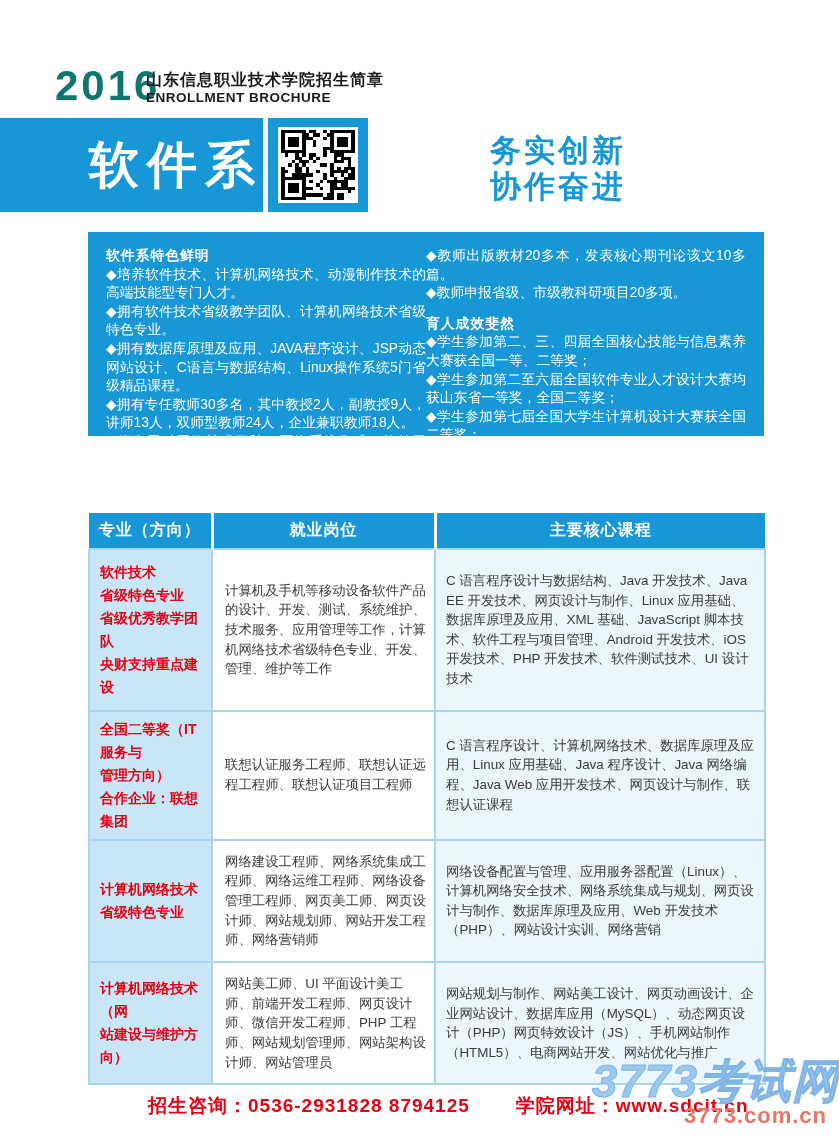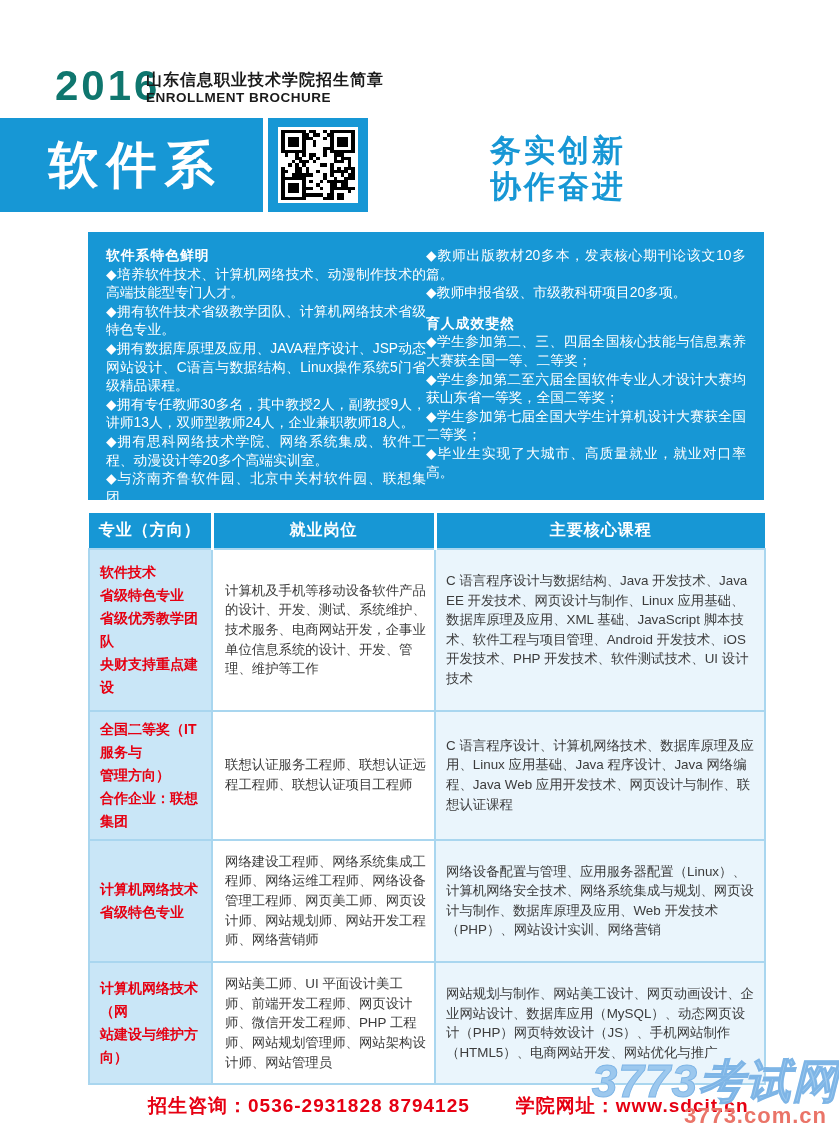--- a/index.html
+++ b/index.html
@@ -8,30 +8,30 @@
 
   
   .hdr-year{position:absolute;left:55px;top:64px;font-size:42px;font-weight:900;color:#0f766e;letter-spacing:3px;line-height:44px;}
   .hdr-titles{position:absolute;left:146px;top:70px;color:#1a1a1a;}
   .hdr-cn{font-size:16px;font-weight:bold;letter-spacing:1px;line-height:19px;}
   .hdr-en{font-size:13.5px;font-weight:bold;line-height:17px;letter-spacing:.5px;}
   .hdr-badge{position:absolute;left:337px;top:78px;font-size:21px;font-weight:900;color:#111;}
   .hdr-badge .ch{display:inline-block;margin:0 4px;padding-bottom:5px;border-bottom:3px solid #1797d5;}
 
   
-  .dept-box{position:absolute;left:0;top:118px;width:263px;height:94px;background:#1797d5;display:flex;align-items:center;justify-content:center;}
+  .dept-box{position:absolute;left:0;top:118px;width:263px;height:94px;background:#1797d5;display:flex;align-items:center;justify-content:flex-end;}
   .dept-box span{color:#fff;font-size:50px;font-weight:900;letter-spacing:8px;text-indent:8px;}
   .qr-box{position:absolute;left:268px;top:118px;width:100px;height:94px;background:#1797d5;display:flex;align-items:center;justify-content:center;}
   .qr-white{width:80px;height:76px;background:#fff;padding:3px;box-sizing:border-box;}
   .qr-grid{width:100%;height:100%;display:grid;grid-template-columns:repeat(21,1fr);grid-template-rows:repeat(21,1fr);}
   .qr-grid i{display:block;}
   .slogan{position:absolute;left:490px;top:133px;color:#1797d5;font-size:31px;font-weight:900;line-height:36px;letter-spacing:3px;}
 
   
-  .features{position:absolute;left:88px;top:232px;width:676px;height:268px;background:#1797d5;box-sizing:border-box;padding:15px 18px 4px 18px;display:flex;}
+  .features{position:absolute;left:88px;top:232px;width:676px;height:204px;background:#1797d5;box-sizing:border-box;padding:15px 18px 4px 18px;display:flex;}
   .fcol{flex:1;min-width:0;}
   .fhead{color:#d8000c;font-size:16.5px;font-weight:900;letter-spacing:1px;margin:0 0 7px 0;}
   .fhead.second{margin-top:12px;}
   .fcol p{margin:0;color:#ffffff;font-size:13.8px;line-height:18.6px;text-align:justify;}
 
   
   .majors-table{position:absolute;left:88px;top:513px;width:676px;border-collapse:collapse;table-layout:fixed;}
   .majors-table th{background:#1797d5;color:#fff;font-size:16px;font-weight:bold;height:33px;border-left:3px solid #fff;letter-spacing:1px;}
   .majors-table th:first-child{border-left:none;}
   .majors-table td{border:2px solid #a9d6ef;vertical-align:middle;box-sizing:border-box;}
@@ -548,21 +548,21 @@
         <th>就业岗位</th>
         <th>主要核心课程</th>
       </tr>
     </thead>
     <tbody>
       <tr class="rh1">
         <td class="c1">软件技术
 省级特色专业
 省级优秀教学团队
 央财支持重点建设</td>
-        <td class="c2">计算机及手机等移动设备软件产品的设计、开发、测试、系统维护、技术服务、电商网站开发，企事业单位信息系统的设计、开发、管理、维护等工作</td>
+        <td class="c2">计算机及手机等移动设备软件产品的设计、开发、测试、系统维护、技术服务、应用管理等工作，计算机网络技术省级特色专业、开发、管理、维护等工作</td>
         <td class="c3">C 语言程序设计与数据结构、Java 开发技术、Java EE 开发技术、网页设计与制作、Linux 应用基础、数据库原理及应用、XML 基础、JavaScript 脚本技术、软件工程与项目管理、Android 开发技术、iOS 开发技术、PHP 开发技术、软件测试技术、UI 设计技术</td>
       </tr>
       <tr class="rh2">
         <td class="c1">全国二等奖（IT 服务与
 管理方向）
 合作企业：联想集团</td>
         <td class="c2">联想认证服务工程师、联想认证远程工程师、联想认证项目工程师</td>
         <td class="c3">C 语言程序设计、计算机网络技术、数据库原理及应用、Linux 应用基础、Java 程序设计、Java 网络编程、Java Web 应用开发技术、网页设计与制作、联想认证课程</td>
       </tr>
       <tr class="rh4">

